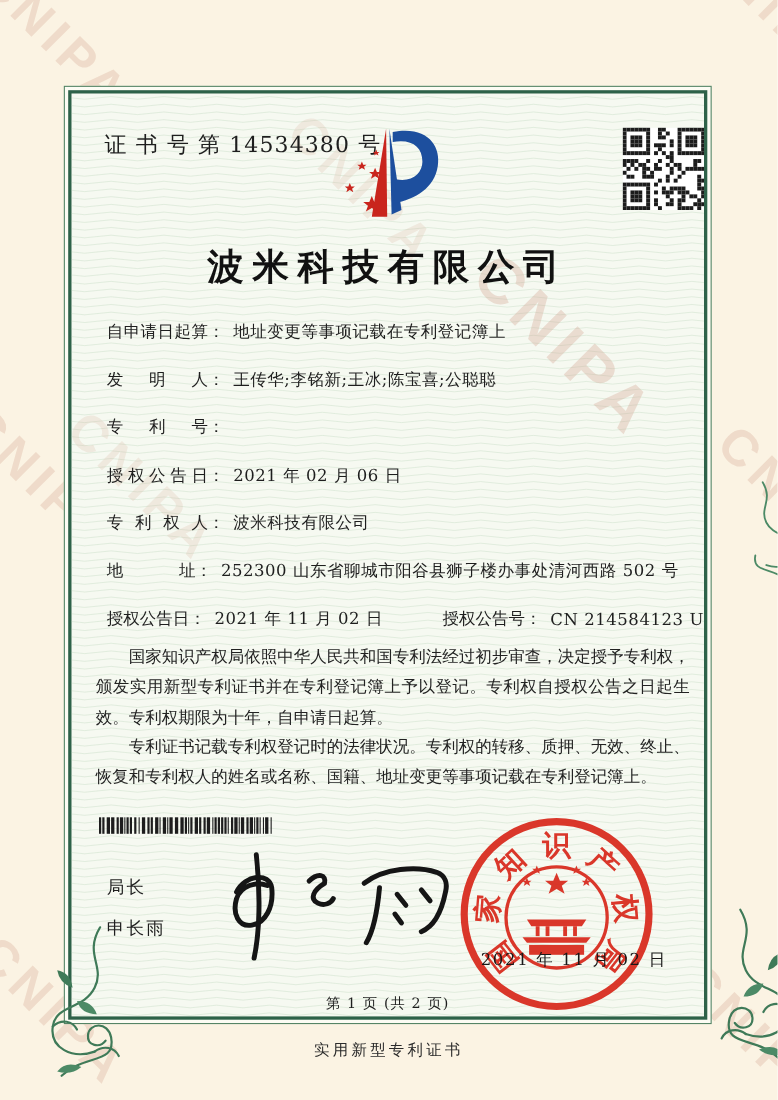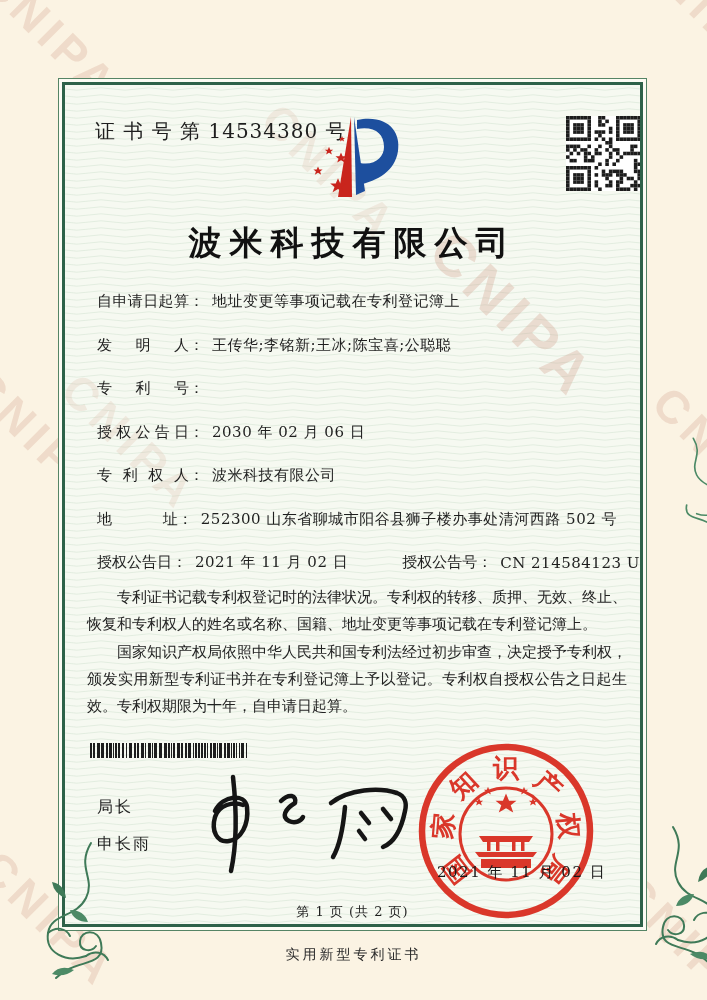--- a/index.html
+++ b/index.html
@@ -446,21 +446,21 @@
               <span class="f-colon">：</span>
               <span class="f-value">王传华;李铭新;王冰;陈宝喜;公聪聪</span>
           </div>
           <div class="f-row">
             <span class="f-label">专利号</span>
               <span class="f-colon">：</span>
           </div>
           <div class="f-row">
             <span class="f-label">授权公告日</span>
               <span class="f-colon">：</span>
-              <span class="f-value">2030 年 02 月 06 日</span>
+              <span class="f-value">2021 年 02 月 06 日</span>
           </div>
           <div class="f-row">
             <span class="f-label">专利权人</span>
               <span class="f-colon">：</span>
               <span class="f-value">波米科技有限公司</span>
           </div>
           <div class="f-row">
             <span class="f-label">地址</span>
               <span class="f-colon">：</span>
               <span class="f-value">252300 山东省聊城市阳谷县狮子楼办事处清河西路 502 号</span>
@@ -469,22 +469,22 @@
             <span class="f-label">授权公告日</span>
               <span class="f-colon">：</span>
               <span class="f-value">2021 年 11 月 02 日</span>
             <span class="f-label f-gap">授权公告号</span>
               <span class="f-colon">：</span>
               <span class="f-value">CN 214584123 U</span>
           </div>
         </div>
 
         <div class="body-text">
+          <p>国家知识产权局依照中华人民共和国专利法经过初步审查，决定授予专利权，颁发实用新型专利证书并在专利登记簿上予以登记。专利权自授权公告之日起生效。专利权期限为十年，自申请日起算。</p>
           <p>专利证书记载专利权登记时的法律状况。专利权的转移、质押、无效、终止、恢复和专利权人的姓名或名称、国籍、地址变更等事项记载在专利登记簿上。</p>
-          <p>国家知识产权局依照中华人民共和国专利法经过初步审查，决定授予专利权，颁发实用新型专利证书并在专利登记簿上予以登记。专利权自授权公告之日起生效。专利权期限为十年，自申请日起算。</p>
         </div>
 
         <div id="barcode">
             <i style="width: 2px; margin-right: 1px;"></i>
             <i style="width: 2px; margin-right: 2px;"></i>
             <i style="width: 3px; margin-right: 1px;"></i>
             <i style="width: 3px; margin-right: 2px;"></i>
             <i style="width: 2px; margin-right: 1px;"></i>
             <i style="width: 3px; margin-right: 1px;"></i>
             <i style="width: 1px; margin-right: 1px;"></i>

